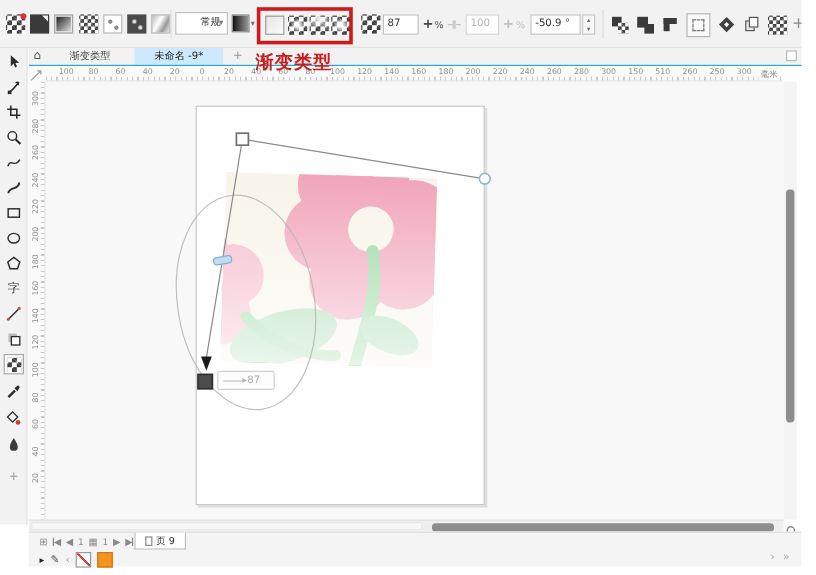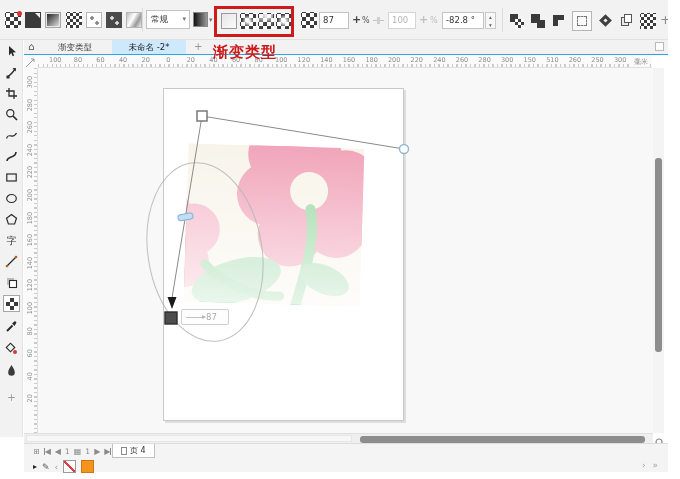--- a/index.html
+++ b/index.html
@@ -12,21 +12,21 @@
   .pb { position:absolute; top:12px; width:16px; height:16px; border:1px solid transparent; }
   .pb.pressed { background:#e7e7e7; border-color:#a6a6a6; }
   .checker { background-color:#fff;
     background-image:linear-gradient(45deg,#3c3c3c 25%,transparent 25%,transparent 75%,#3c3c3c 75%),
                      linear-gradient(45deg,#3c3c3c 25%,transparent 25%,transparent 75%,#3c3c3c 75%);
     background-position:0 0,4px 4px; background-size:8px 8px; }
   .checker-sm { background-size:6px 6px; background-position:0 0,3px 3px; }
   .red-dot { position:absolute; right:-2px; top:-2px; width:5px; height:5px; border-radius:50%; background:#e03131; }
   .fold { position:absolute; right:0; top:0; width:0; height:0; border-top:5px solid #f2f2f2; border-left:5px solid transparent; }
   .sep { position:absolute; top:8px; width:1px; height:24px; background:#dcdcdc; }
-  .dropdown { position:absolute; left:146px; top:10px; width:44px; height:19px; background:#fff; border:1px solid #c3c3c3; font-size:8.5px; color:#333; line-height:17px; padding-left:4px; }
+  .dropdown { position:absolute; left:146px; top:10px; width:44px; height:19px; background:#fff; border:1px solid #c3c3c3; font-size:8.5px; color:#333; line-height:17px; padding-left:20px; }
   .dropdown .caret { position:absolute; right:3px; top:0; color:#777; font-size:7px; }
   .gswatch { position:absolute; left:193px; top:12px; width:15px; height:15px; background:linear-gradient(to right,#111,#9a9a9a); border:1px solid #888; }
   .gswatch-caret { position:absolute; left:209px; top:16px; font-size:7px; color:#777; }
   .gtype { position:absolute; top:13px; width:16px; height:16px; border:1px solid transparent; position:absolute; }
   .gtype .ov { position:absolute; inset:0; }
   .gtype.pressed { border-color:#9a9a9a; background:#e6e6e6; }
   .redbox { position:absolute; left:214px; top:6px; width:80px; height:31px; border:3.5px solid #cd1a1a; }
   .annotation { position:absolute; left:213px; top:43px; font-size:15px; font-weight:bold; color:#cd1a1a; letter-spacing:1px; z-index:30; }
   .num-input { position:absolute; top:12px; height:17px; background:#fff; border:1px solid #c3c3c3; font-size:8.5px; color:#333; line-height:15px; padding-left:3px; }
   .num-input.disabled { color:#b5b5b5; border-color:#d5d5d5; }
@@ -171,21 +171,21 @@
     <span class="pct" style="left:362px">%</span>
 
     <span class="midpoint-ico" style="left:373px">
         <span class="line"></span>
         <span class="knob"></span>
       </span>
     <div class="num-input disabled" style="left:388px;width:28px"><span>100</span></div>
     <span class="plus-step disabled" style="left:419px">+</span>
     <span class="pct disabled" style="left:430px">%</span>
 
-    <div class="num-input" style="left:442px;width:42px"><span>-82.8 °</span></div>
+    <div class="num-input" style="left:442px;width:42px"><span>-50.9 °</span></div>
     <div class="spinner" style="left:485px">
       <div>▴</div>
       <div>▾</div>
     </div>
 
     <span class="sep" style="left:502px"></span>
 
     <span class="darkico" style="left:509px">
         <span class="sq1"></span>
         <span class="sq2 checker checker-sm" style="width:9px;height:9px"></span>
@@ -207,21 +207,21 @@
         <span class="a"></span>
         <span class="b"></span>
       </span>
     <span class="pb checker checker-sm" style="left:640px;top:13px"></span>
     <span class="plusbtn" style="left:660px">+</span>
   </div>
 
   <div class="tabrow">
     <span class="home">⌂</span>
     <span class="tab" style="left:16px;width:70px"><span>渐变类型</span></span>
-    <span class="tab active" style="left:88px;width:74px"><span>未命名 -2*</span></span>
+    <span class="tab active" style="left:88px;width:74px"><span>未命名 -9*</span></span>
     <span class="tab-plus">+</span>
     <span class="tabrow-opt"></span>
   </div>
   <div class="blue-line"></div>
 
   <div class="rcorner">
     <svg width="14" height="13" viewBox="0 0 14 13">
       <path d="M2,10 L10,2 M10,2 l-3,0 M10,2 l0,3" stroke="#9a9a9a" stroke-width="1" fill="none"></path>
     </svg>
   </div>
@@ -449,21 +449,21 @@
       <span>1</span>
       <span class="nico">▶</span>
       <span class="navbar-pair">
           <span class="nico">▶</span>
           <span class="vb"></span>
         </span>
       <span class="nico">⊞</span>
     </div>
     <div class="pagetab">
       <span class="pico"></span>
-      <span>页 4</span>
+      <span>页 9</span>
     </div>
     <div class="toolsrow">
       <span class="arrow">▸</span>
       <span class="eyed">✎</span>
       <span class="lt">‹</span>
       <span class="swatch nofill"></span>
       <span class="swatch" style="background:#f5931e;border-color:#c87a14"></span>
     </div>
     <span class="chevrons">› »</span>
   </div>

